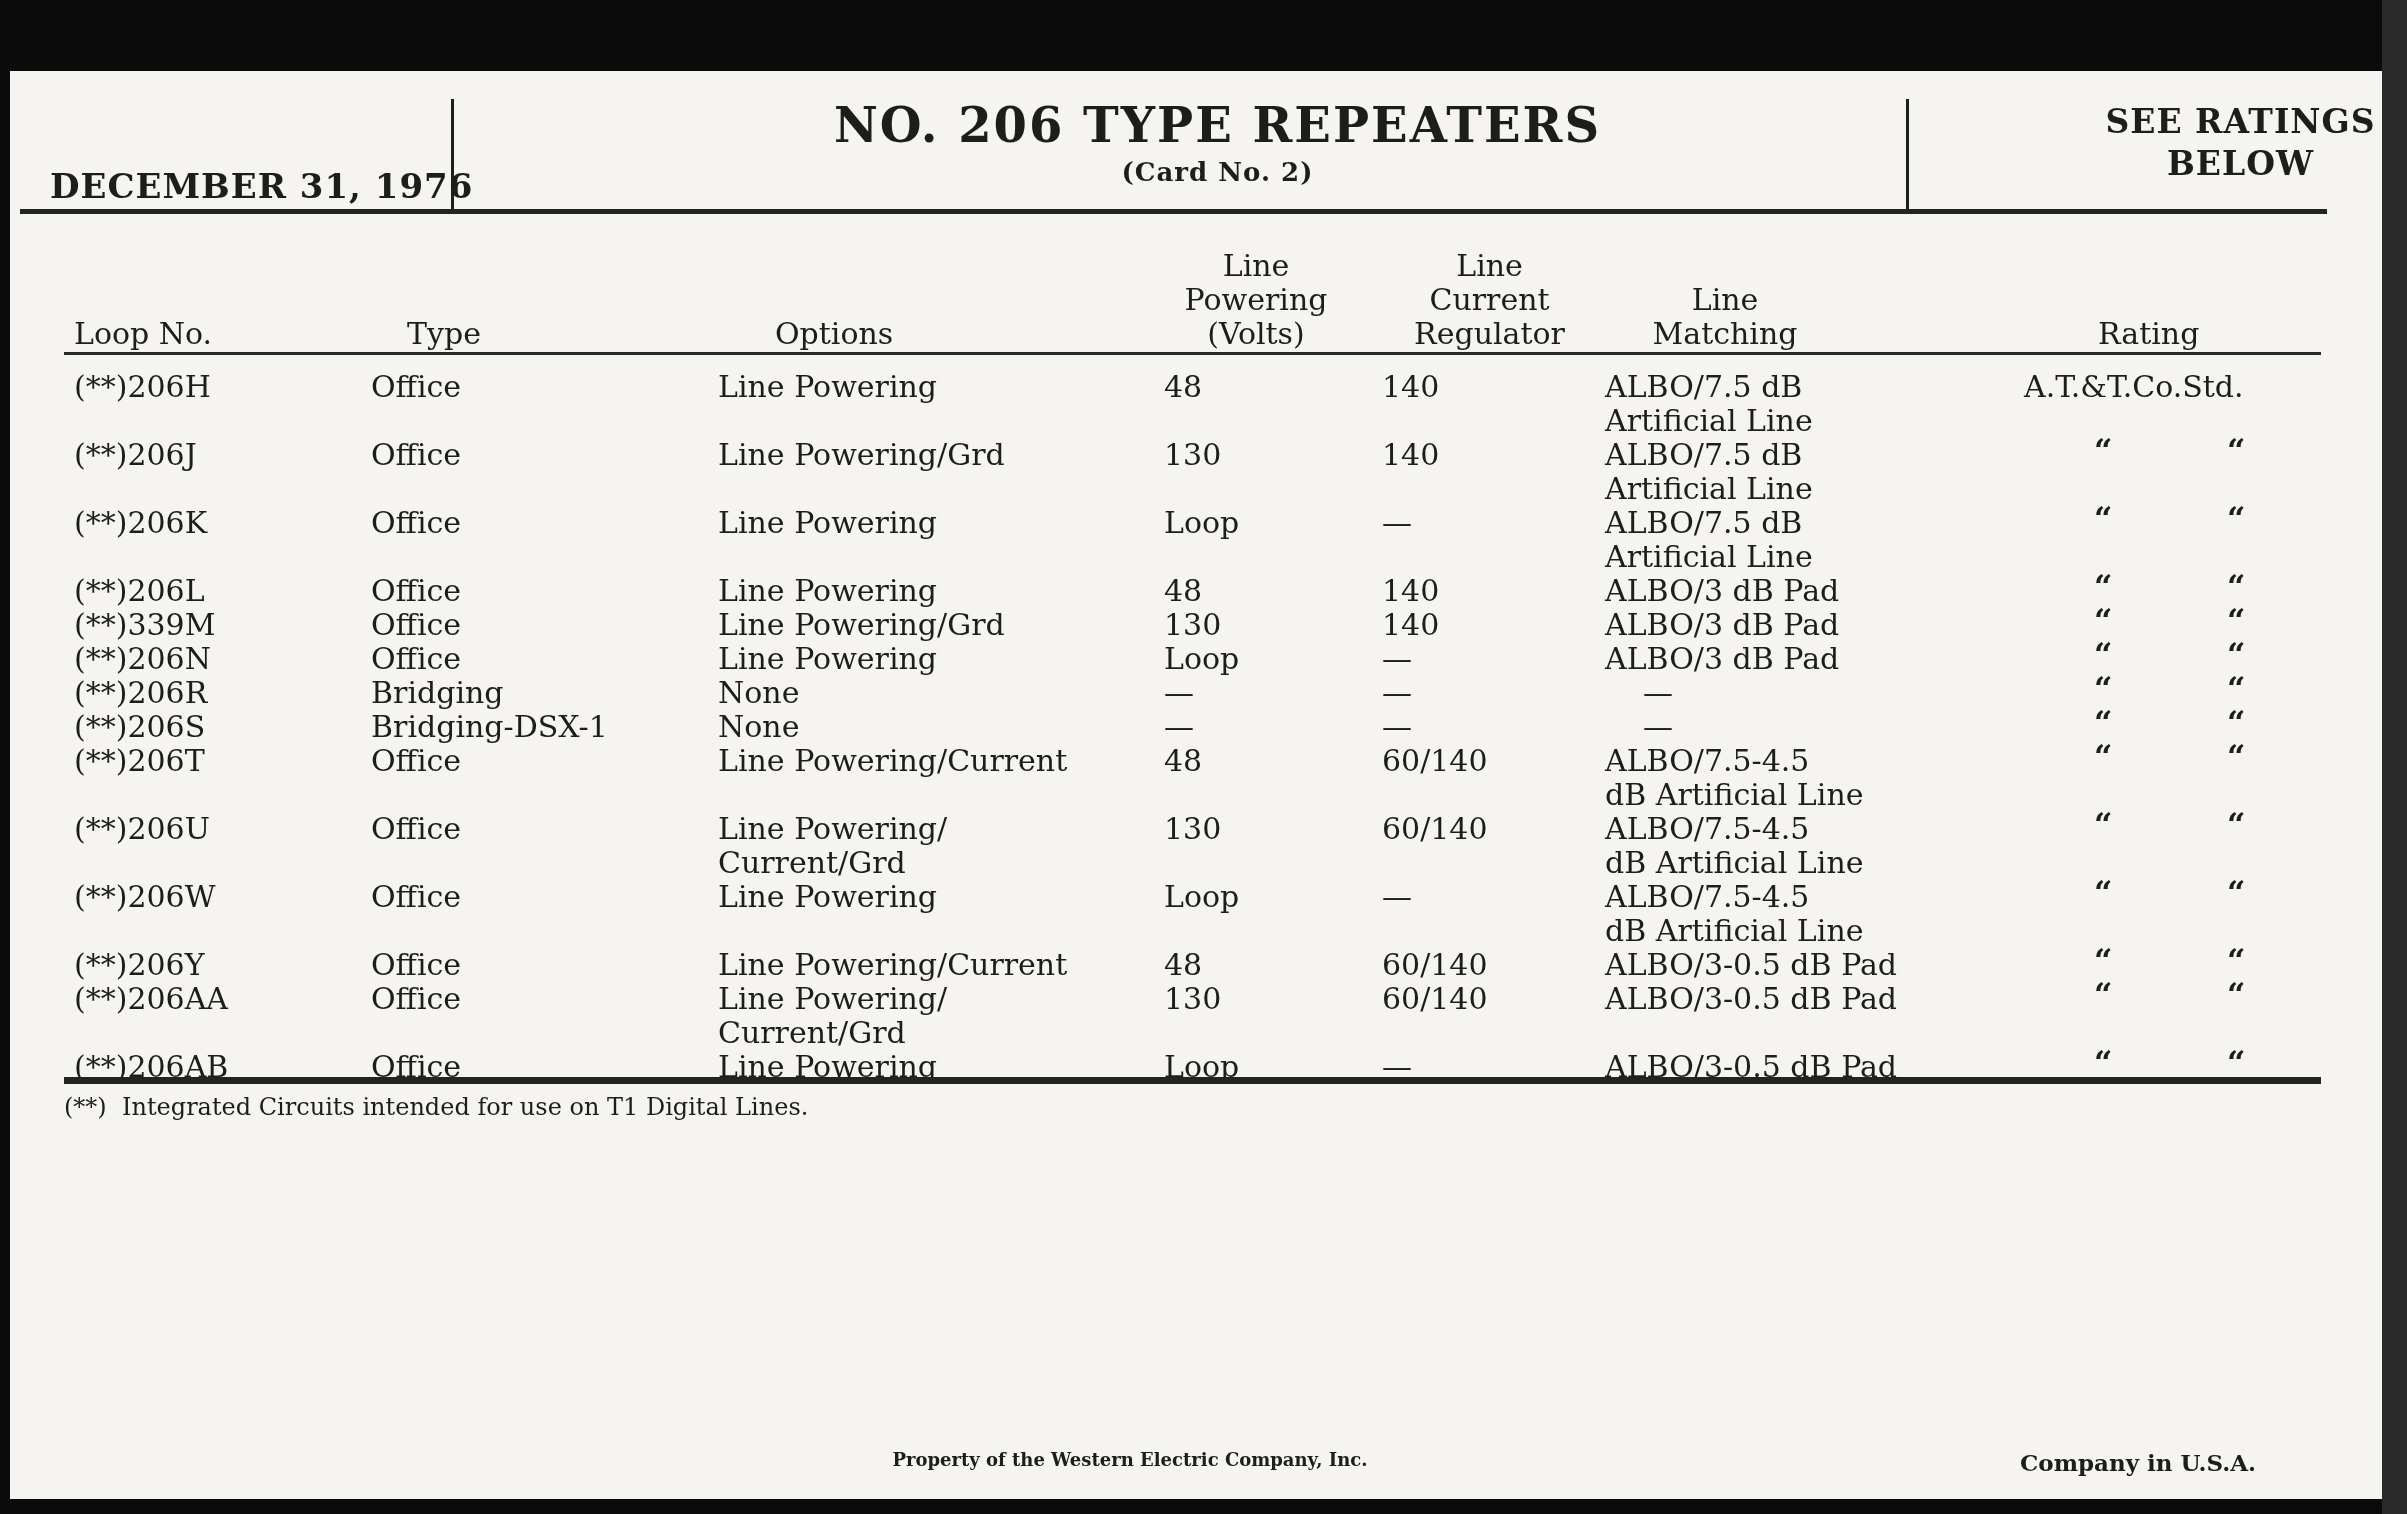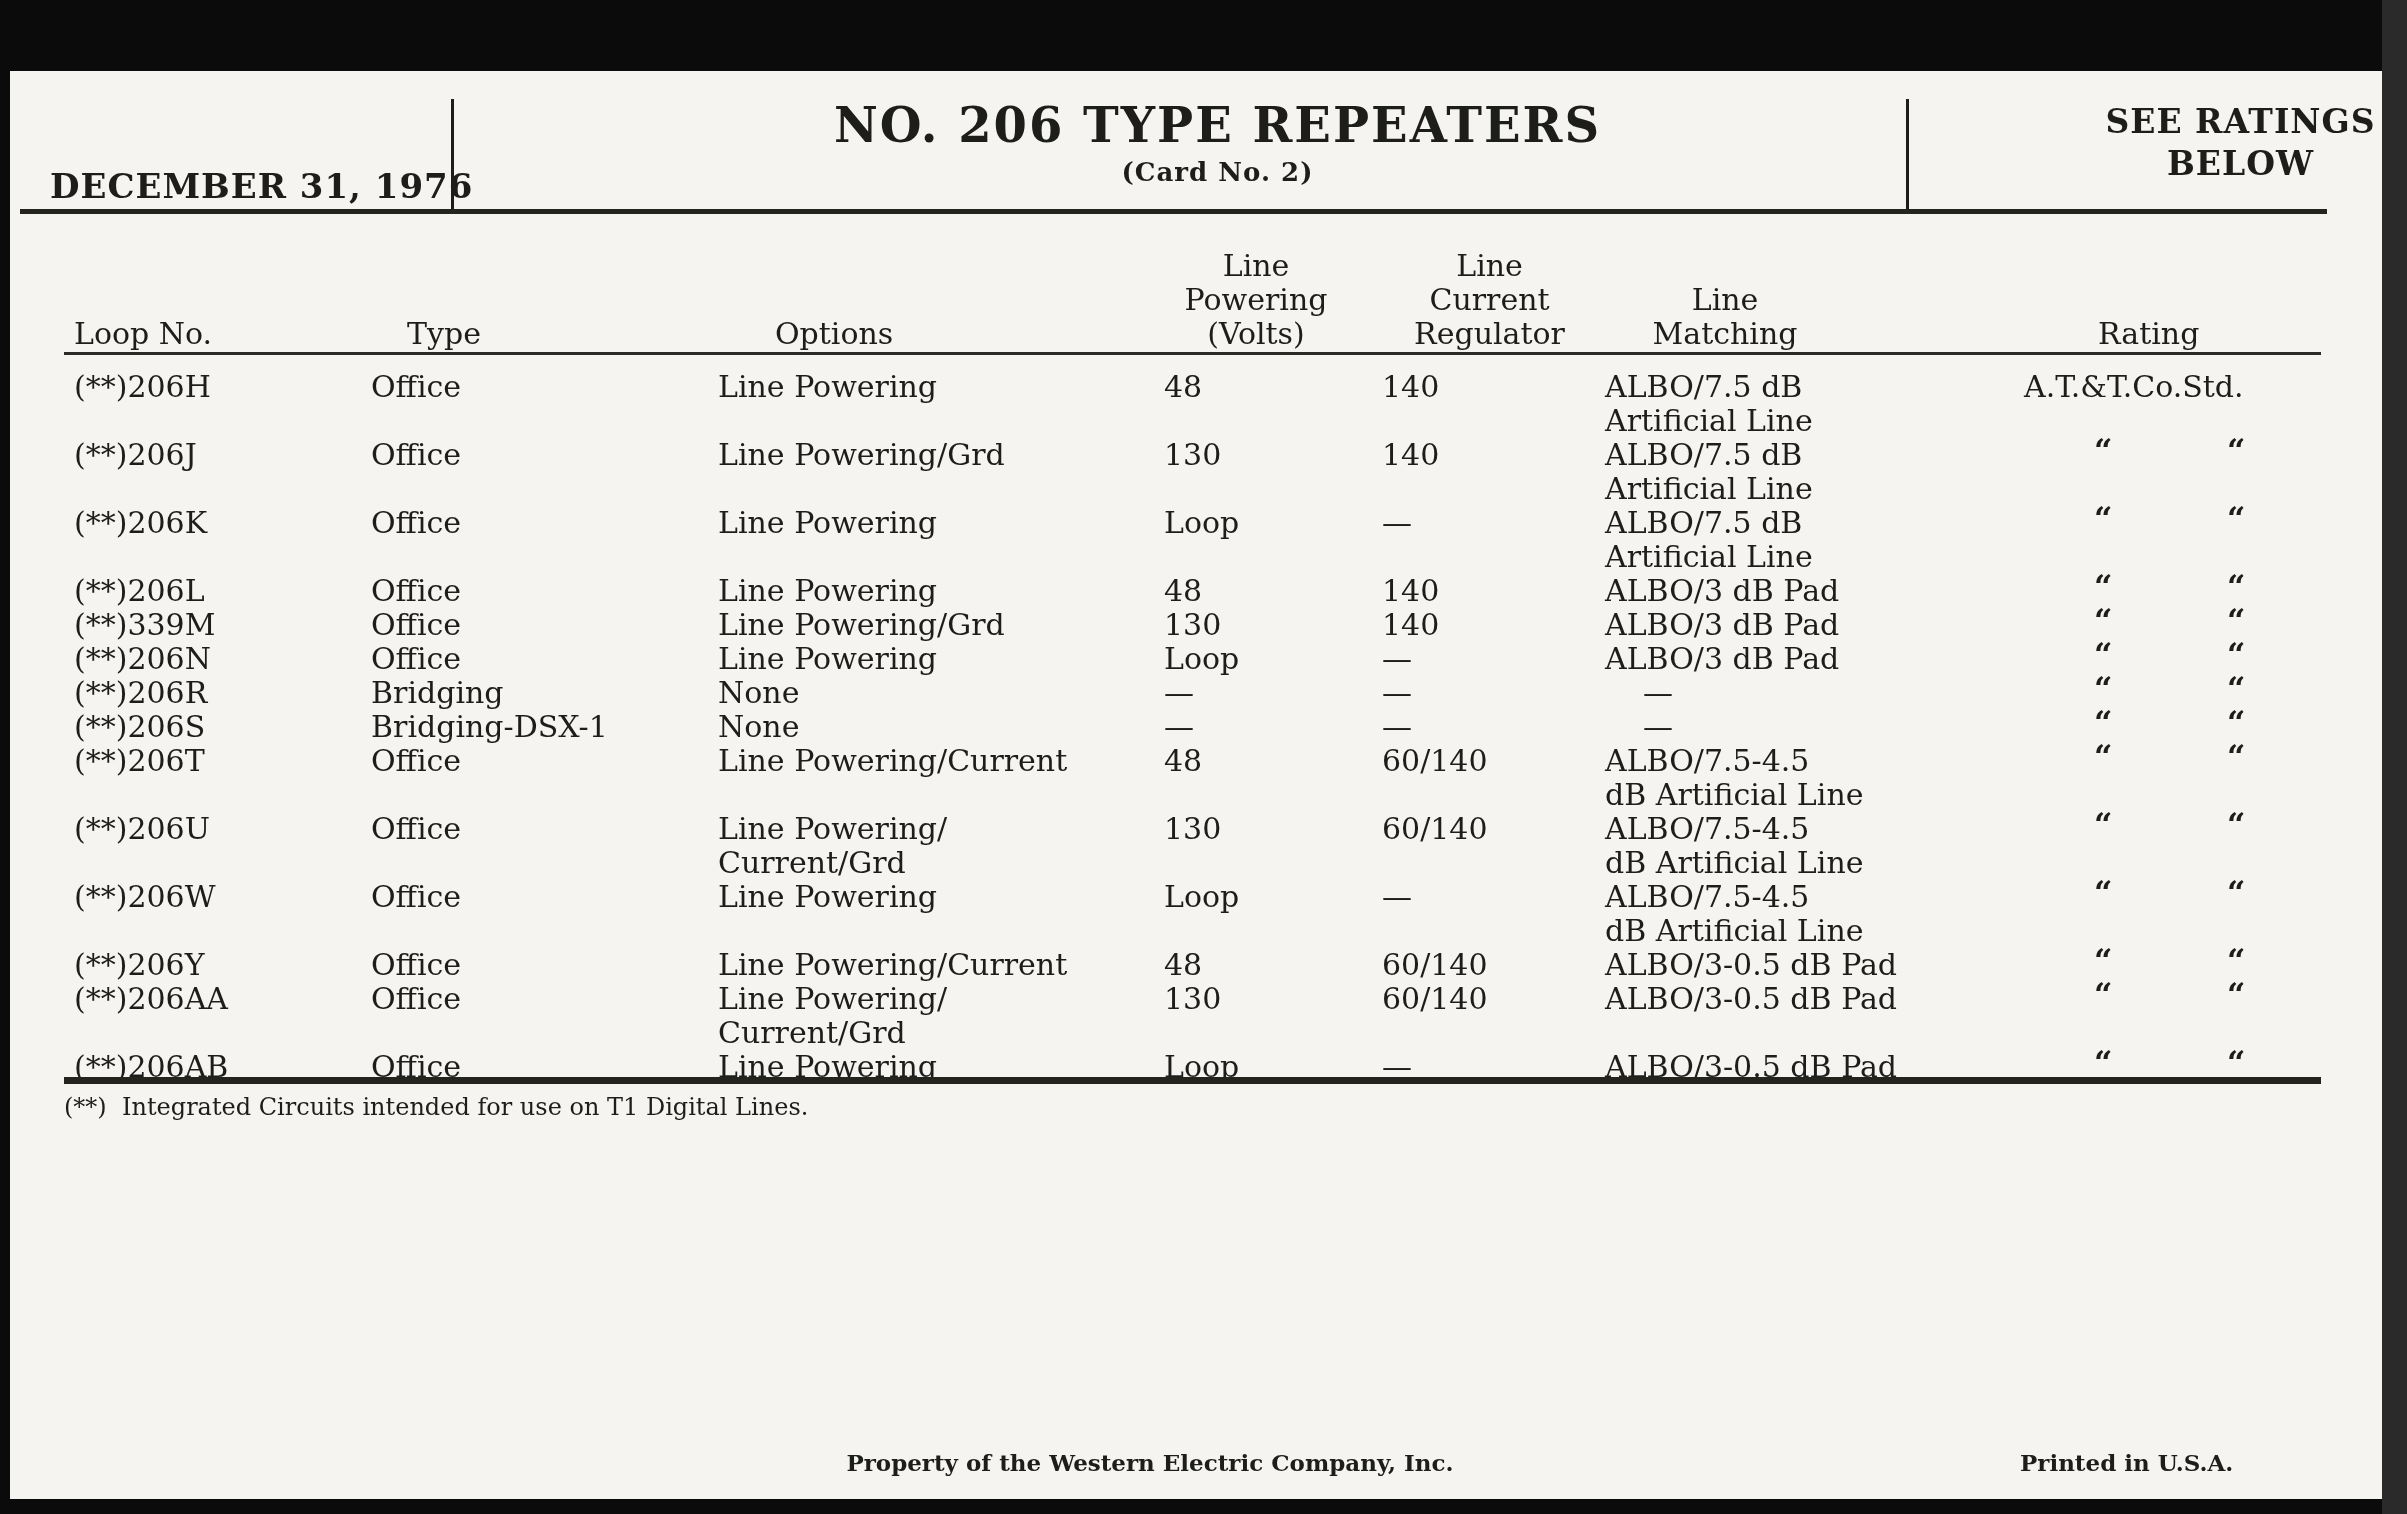--- a/index.html
+++ b/index.html
@@ -138,24 +138,24 @@
   }
   .footnote {
     position: absolute;
     left: 54px; top: 1022px;
     font-size: 24px;
     white-space: pre;
   }
   
   .footer-center {
     position: absolute;
-    left: 68px; top: 1378px;
+    left: 48px; top: 1378px;
     width: 2144px;
     text-align: center;
-    font-size: 23px;
+    font-size: 18px;
     font-weight: bold;
     white-space: nowrap;
   }
   .footer-right {
     position: absolute;
     left: 2010px; top: 1378px;
     font-size: 23px;
     font-weight: bold;
     white-space: nowrap;
   }
@@ -329,16 +329,16 @@
           <div class="tcell cell-regulator">—</div>
           <div class="tcell cell-matching">ALBO/3-0.5 dB Pad</div>
           <div class="tcell cell-rating ditto"><span class="ditto-mark d1">“</span><span class="ditto-mark d2">“</span></div>
         </div>
       </div>
 
     <div class="bottom-rule"></div>
     <div class="footnote">(**)  Integrated Circuits intended for use on T1 Digital Lines.</div>
 
     <div class="footer-center">Property of the Western Electric Company, Inc.</div>
-    <div class="footer-right">Printed in U.S.A.</div>
+    <div class="footer-right">Company in U.S.A.</div>
   </div>
 </div>
 
 
 </body></html>

